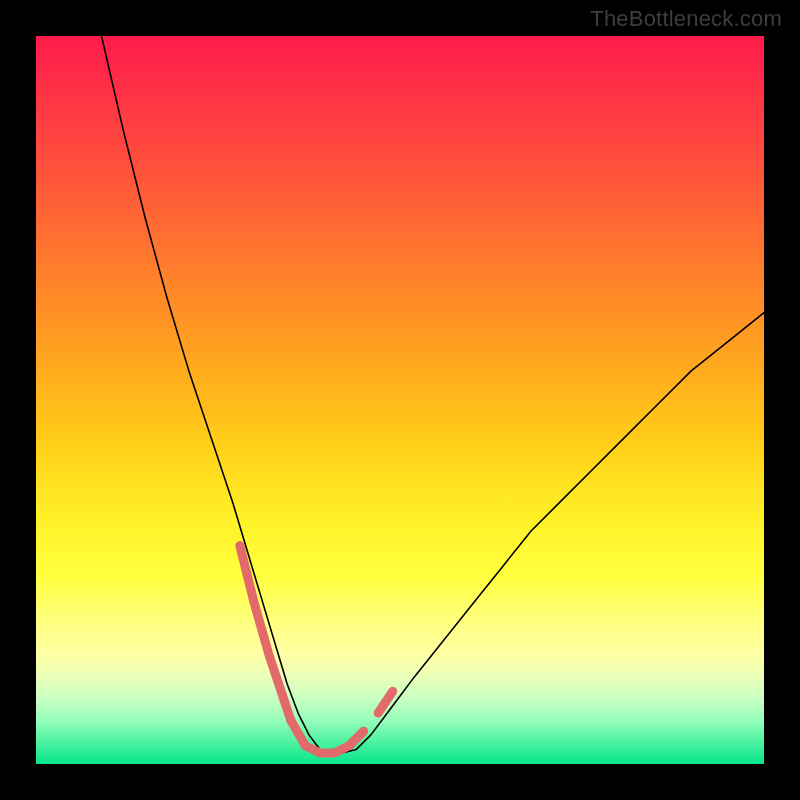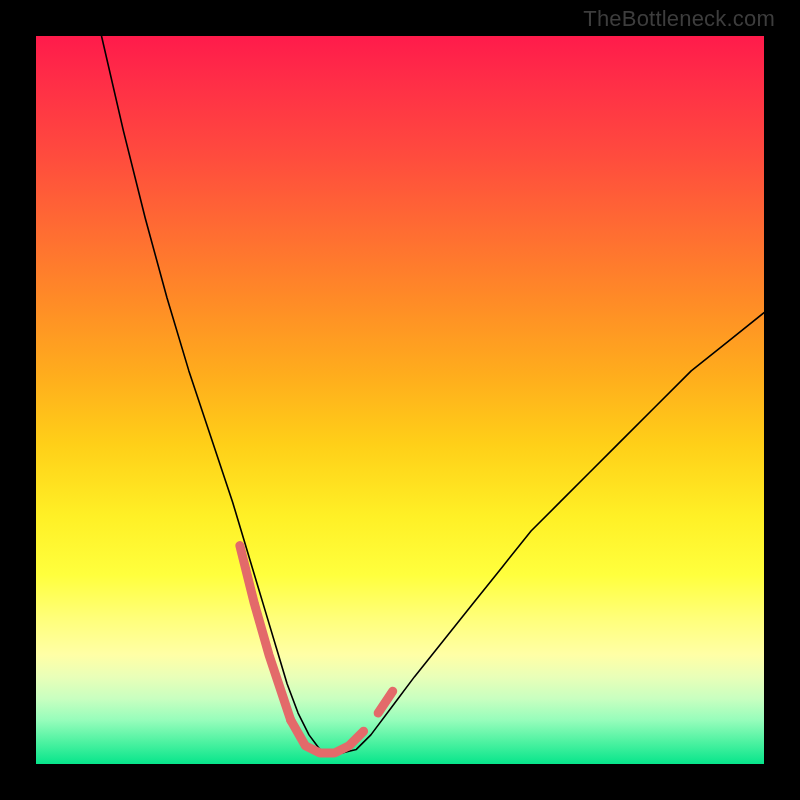--- a/index.html
+++ b/index.html
@@ -47,21 +47,21 @@
       #07e58b 100%
     );
   }
   .curve-svg {
     position: absolute;
     inset: 0;
   }
   .watermark {
     position: absolute;
     top: 6px;
-    right: 25px;
+    right: 18px;
     color: #3d3d3d;
     font-size: 22px;
     font-weight: 500;
     letter-spacing: 0.2px;
     user-select: none;
   }
 </style>
 </head>
 <body>
 

